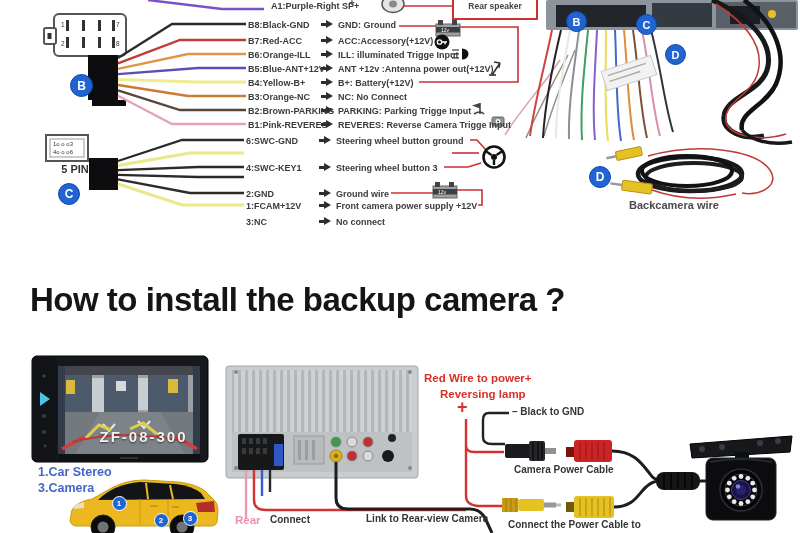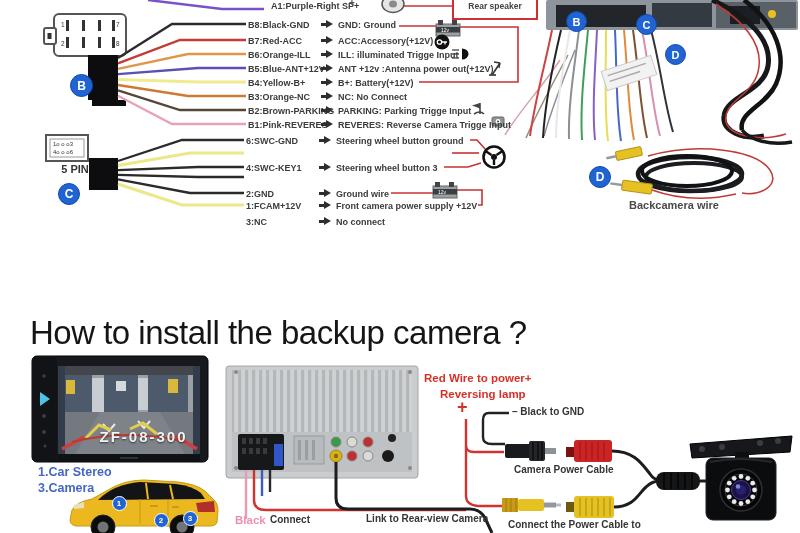--- a/index.html
+++ b/index.html
@@ -10,22 +10,22 @@
   .wrow{position:absolute;display:flex;align-items:center;height:11px;font-size:9px;
         font-weight:700;color:#3b3b3b;white-space:nowrap;z-index:3;}
   .wrow .pin{width:73px;flex:none;}
   .arr{flex:none;width:13px;height:9px;position:relative;margin-right:4px;}
   .arr::before{content:"";position:absolute;left:0;top:3px;width:6px;height:3px;background:#2e2e2e;}
   .arr::after{content:"";position:absolute;left:5px;top:0;width:0;height:0;
         border-left:7px solid #2e2e2e;border-top:4.5px solid transparent;border-bottom:4.5px solid transparent;}
   .badge{position:absolute;border-radius:50%;background:#2064d4;color:#fff;font-weight:700;
         display:flex;align-items:center;justify-content:center;border:1px solid #1348a8;z-index:4;}
   .lbl9{font-size:9px;font-weight:700;color:#3b3b3b;}
-  .heading{position:absolute;left:30px;top:281px;font-size:33px;font-weight:400;color:#151515;
-        letter-spacing:-0.5px;z-index:3;margin-top:33px;}
+  .heading{position:absolute;left:30px;top:281px;font-size:33px;font-weight:700;color:#151515;
+        letter-spacing:-0.5px;z-index:3;}
   .steps{position:absolute;left:38px;top:464px;font-size:12.5px;font-weight:700;color:#4566c6;
         line-height:16px;z-index:3;}
   .redtxt{color:#d93026;font-weight:700;font-size:11.5px;}
   .graytxt{color:#353535;font-weight:700;font-size:10px;}
   .rearspk{position:absolute;left:452px;top:-4px;width:82px;height:17px;border:2px solid #cc3032;
         text-align:center;padding-top:3px;font-size:8.5px;font-weight:700;color:#444;z-index:3;background:#fff0;}
   .plate{position:absolute;left:58px;top:428px;width:171px;text-align:center;color:#f2f2f2;
         font-weight:700;font-size:15px;letter-spacing:2px;text-shadow:0 1px 2px rgba(0,0,0,.6);z-index:3;}
   .svgtxt{font-family:"Liberation Sans",sans-serif;}
 </style>
@@ -474,21 +474,21 @@
 <div class="steps">
   <div>1.Car Stereo</div>
   <div>3.Camera</div>
 </div>
 <div class="plate">ZF-08-300</div>
 
 <div class="badge" style="left:111.5px;top:495.5px;width:13px;height:13px;font-size:8px;border-color:#fff;">1</div>
 <div class="badge" style="left:153.5px;top:512.5px;width:13px;height:13px;font-size:8px;border-color:#fff;">2</div>
 <div class="badge" style="left:182.5px;top:510.5px;width:13px;height:13px;font-size:8px;border-color:#fff;">3</div>
 
-<div class="txt" style="left:235px;top:514px;font-size:11.5px;font-weight:700;color:#ef8fae;">Black</div>
+<div class="txt" style="left:235px;top:514px;font-size:11.5px;font-weight:700;color:#ef8fae;">Rear</div>
 <div class="txt graytxt" style="left:270px;top:514px;">Connect</div>
 <div class="txt graytxt" style="left:366px;top:513px;">Link to Rear-view Camera</div>
 <div class="txt redtxt" style="left:424px;top:372px;">Red Wire to power+</div>
 <div class="txt redtxt" style="left:440px;top:388px;">Reversing lamp</div>
 <div class="txt" style="left:457px;top:397px;font-size:18px;font-weight:800;color:#d93026;">+</div>
 <div class="txt graytxt" style="left:512px;top:406px;">– Black to GND</div>
 <div class="txt graytxt" style="left:514px;top:464px;">Camera Power Cable</div>
 <div class="txt graytxt" style="left:508px;top:519px;">Connect the Power Cable to</div>
 
 </div>

